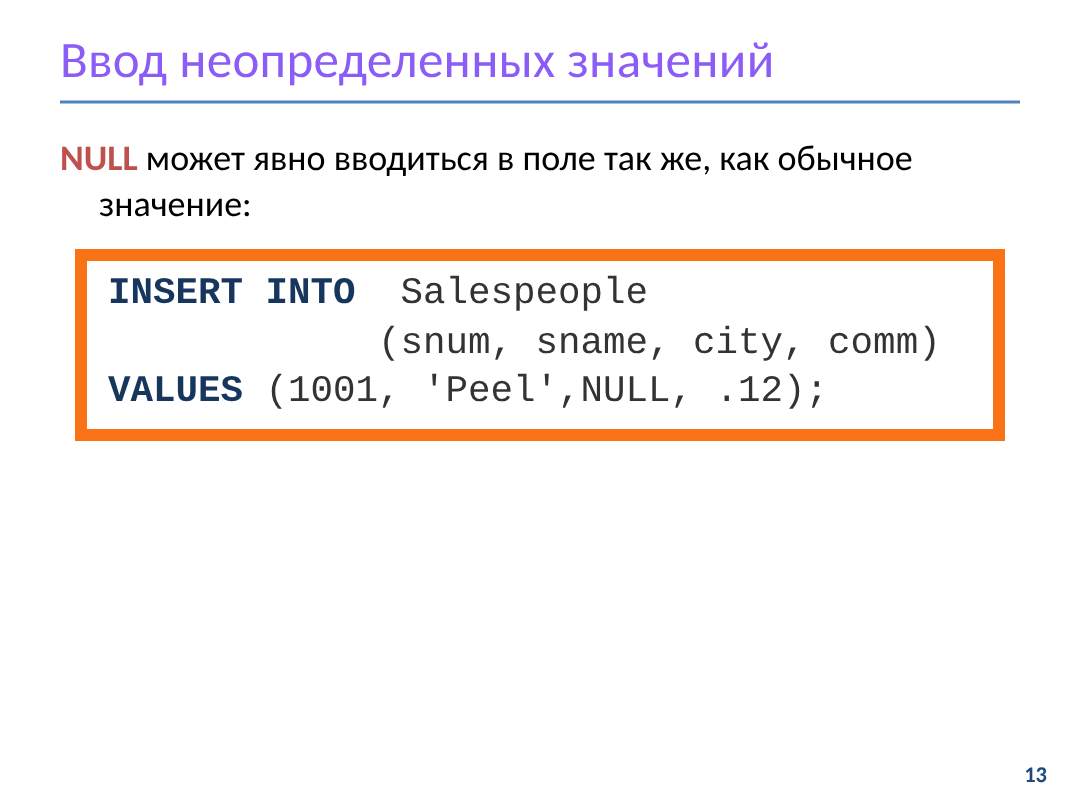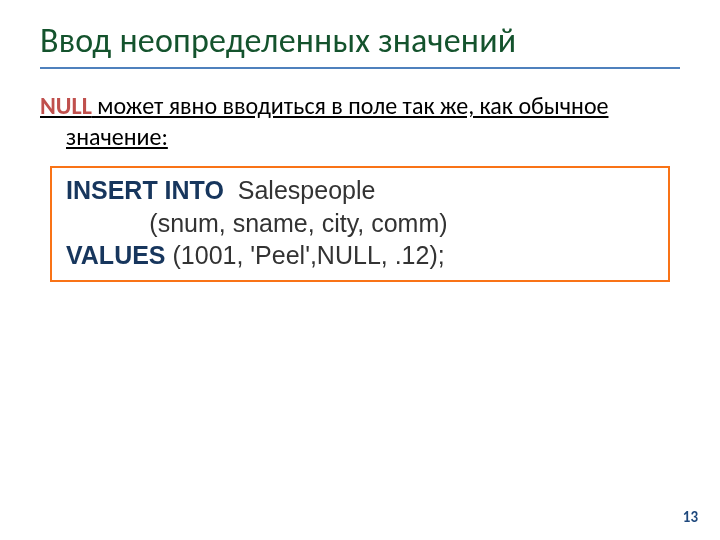--- a/index.html
+++ b/index.html
@@ -14,51 +14,50 @@
   }
   .slide {
     position: relative;
     width: 720px;
     height: 540px;
     box-sizing: border-box;
     padding: 20px 40px 0 40px;
   }
   .title {
     font-size: 34px;
-    color: #14532d;
+    color: #8b5cf6;
     font-weight: 400;
     margin: 0 0 6px 0;
     letter-spacing: 0.2px;
   }
   .rule {
     height: 0;
     border: none;
     border-top: 2.5px solid #4f81bd;
     margin: 0 0 22px 0;
   }
   .para {
     font-size: 24px;
     line-height: 1.28;
     margin: 0 0 14px 0;
     padding-left: 26px;
     text-indent: -26px;
-    text-decoration: underline;
   }
   .kw-null {
     color: #c0504d;
     font-weight: 700;
   }
   .kw-notnull {
     font-weight: 700;
   }
   .code-box {
-    border: 2px solid #f97316;
+    border: 8px solid #f97316;
     margin: 6px 10px 30px 10px;
     padding: 6px 14px 8px 14px;
-    font-family: Liberation Sans, sans-serif;
+    font-family: Liberation Mono, monospace;
     font-size: 25px;
     line-height: 1.3;
     white-space: pre;
     color: #333;
   }
   .sql-kw {
     color: #17365d;
     font-weight: 700;
   }
   .page-num {

